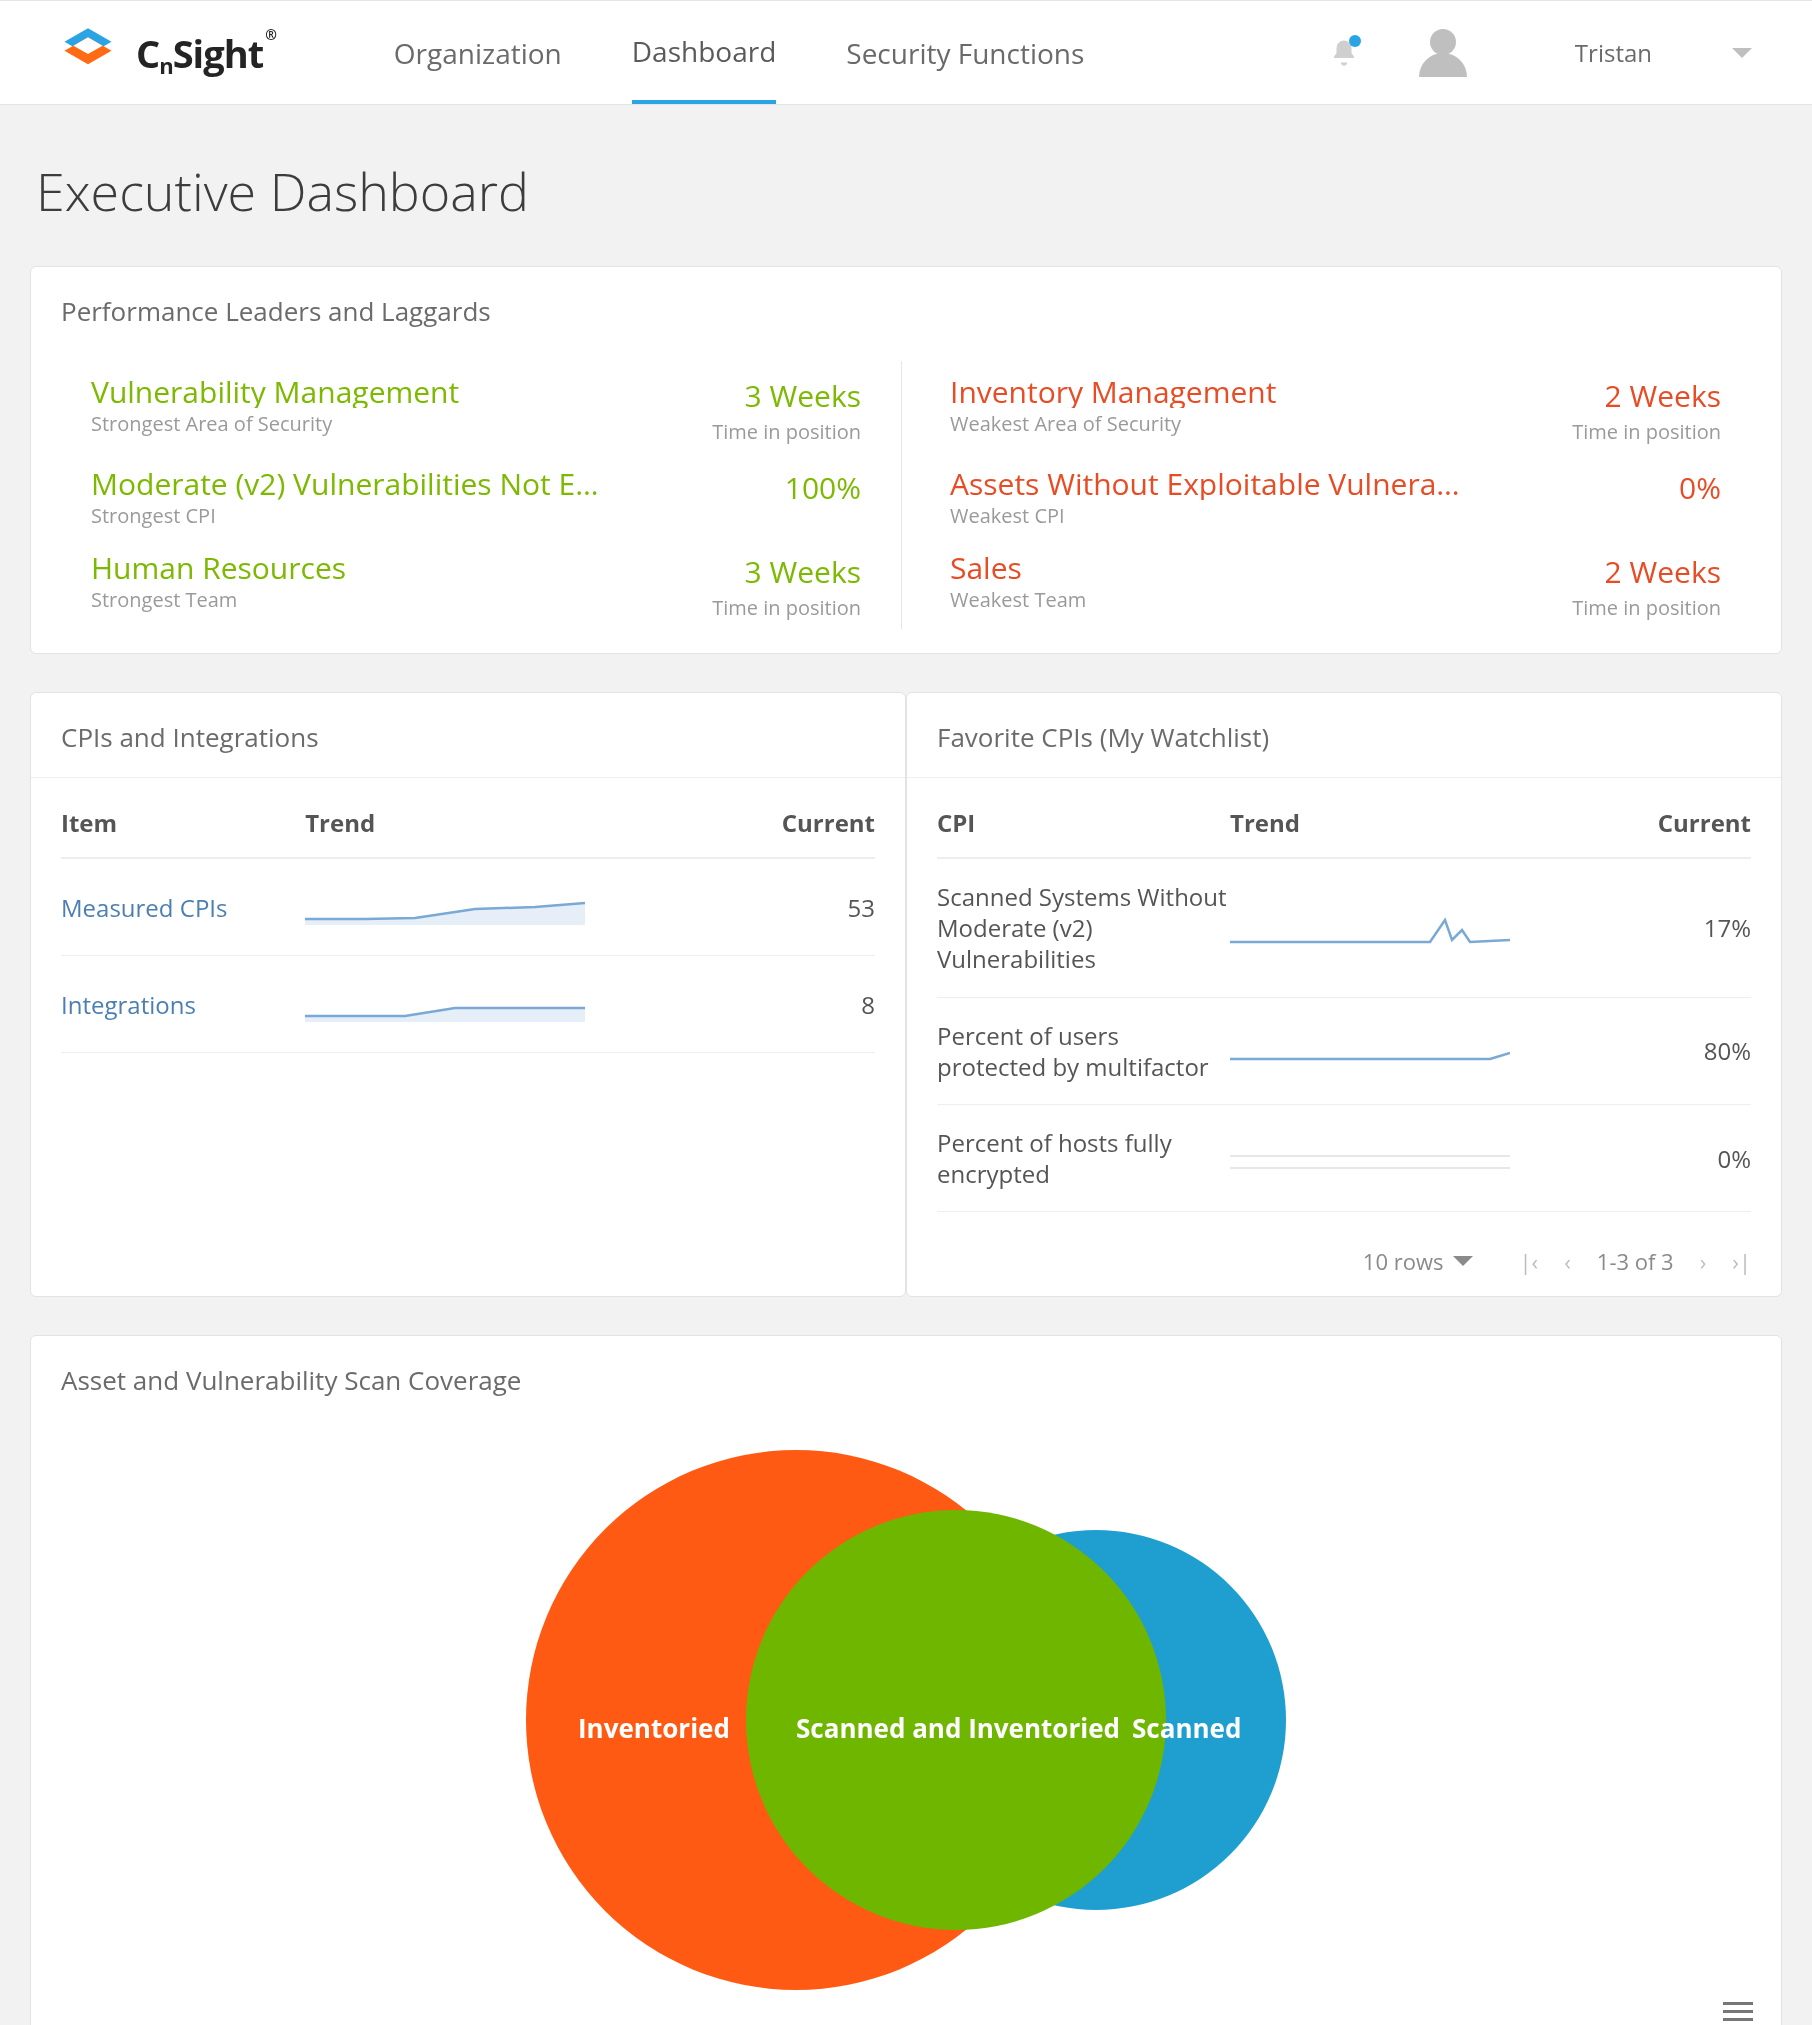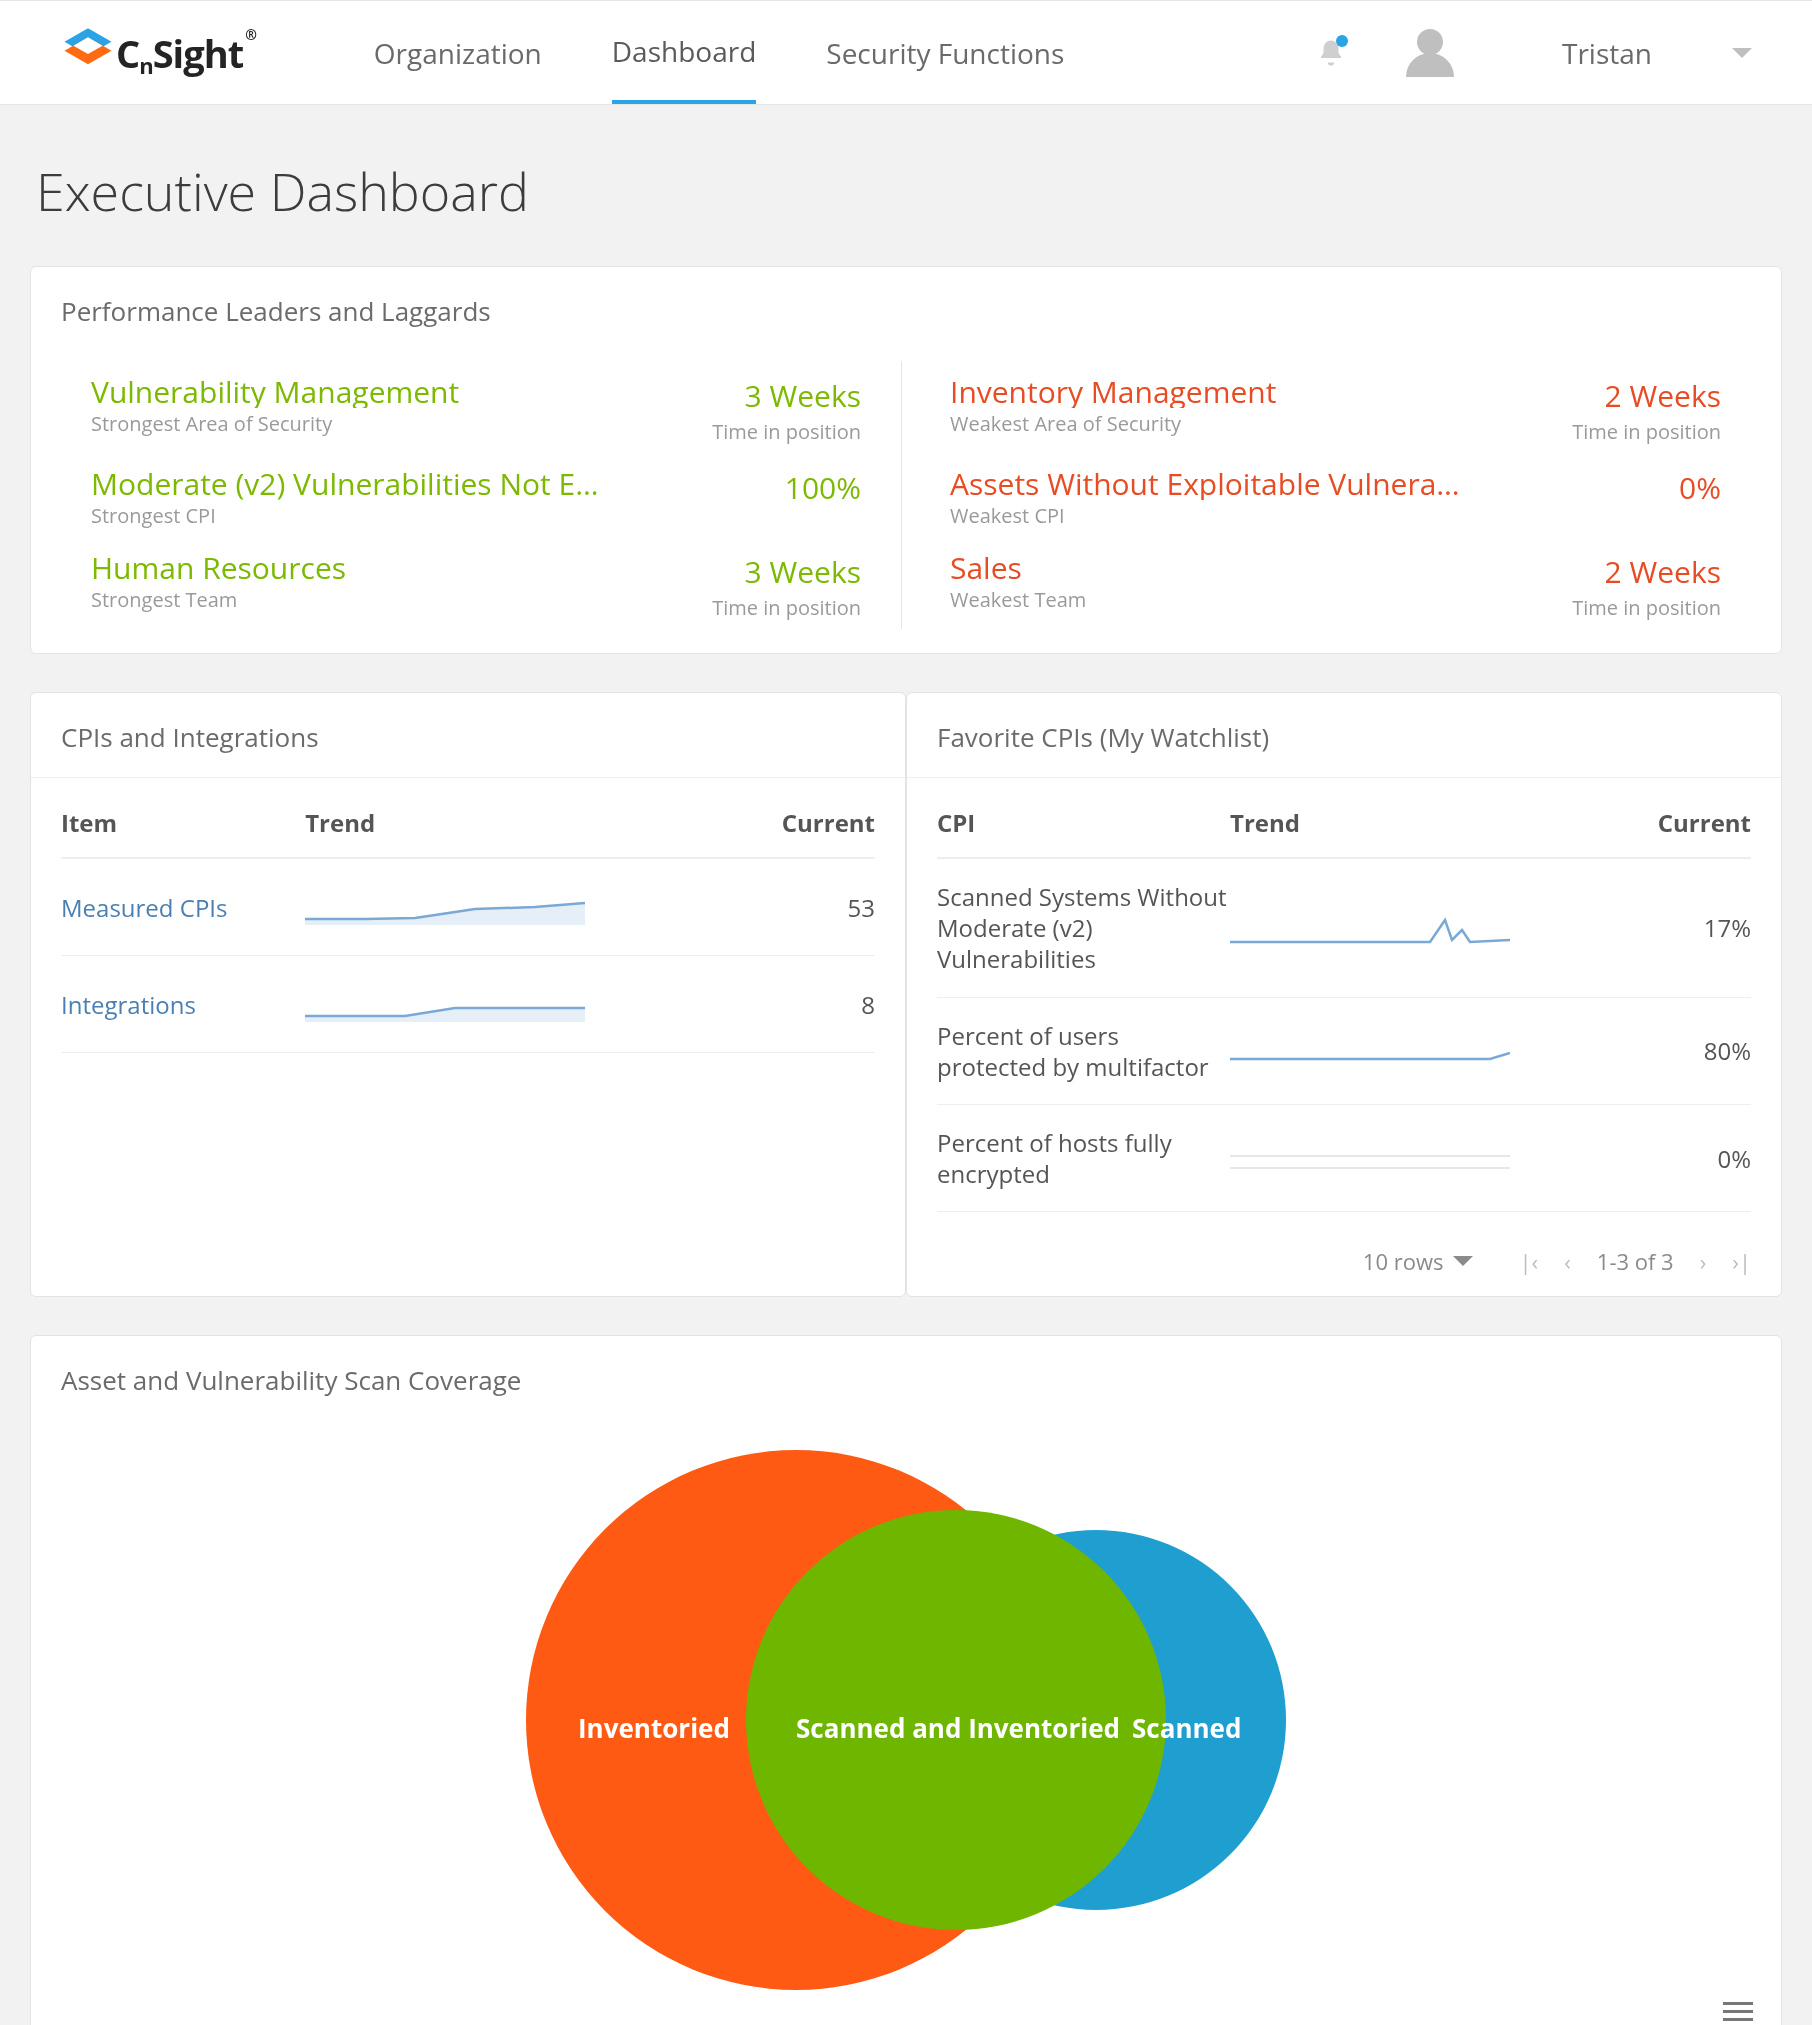--- a/index.html
+++ b/index.html
@@ -15,21 +15,21 @@
     border-top: 1px solid #e5e5e5;
     border-bottom: 1px solid #e5e5e5;
     display: flex;
     align-items: center;
     height: 105px;
     padding: 0 60px 0 60px;
   }
   .logo {
     display: flex;
     align-items: center;
-    gap: 0;
+    gap: 20px;
   }
   .logo-text {
     font-size: 38px;
     font-weight: 700;
     color: #242424;
     letter-spacing: -1px;
   }
   .logo-text sub { font-size: 22px; vertical-align: baseline; position: relative; top: 6px; }
   .logo-text sup { font-size: 14px; position: relative; top: -14px; left: 2px;}
   .nav {
@@ -68,21 +68,21 @@
     background: #2aa4e5;
   }
   .avatar {
     width: 48px; height: 48px; position: relative;
     cursor: pointer;
   }
   .avatar .head { width: 26px; height: 26px; border-radius: 50%; background:#bfbfbf; position:absolute; left:11px; top:0;}
   .avatar .body { width: 48px; height: 24px; border-radius: 24px 24px 0 0; background:#bfbfbf; position:absolute; bottom:0;}
   .user-menu {
     display: flex; align-items: center; gap: 80px; cursor: pointer;
-    font-size: 28px; color: #6a6a6a; margin-left: 48px;
+    font-size: 24px; color: #6a6a6a; margin-left: 48px;
   }
   .caret-down {
     width: 0; height: 0;
     border-left: 10px solid transparent;
     border-right: 10px solid transparent;
     border-top: 10px solid #bfbfbf;
   }
 
   
   .page { padding: 30px 30px 50px 30px; }

